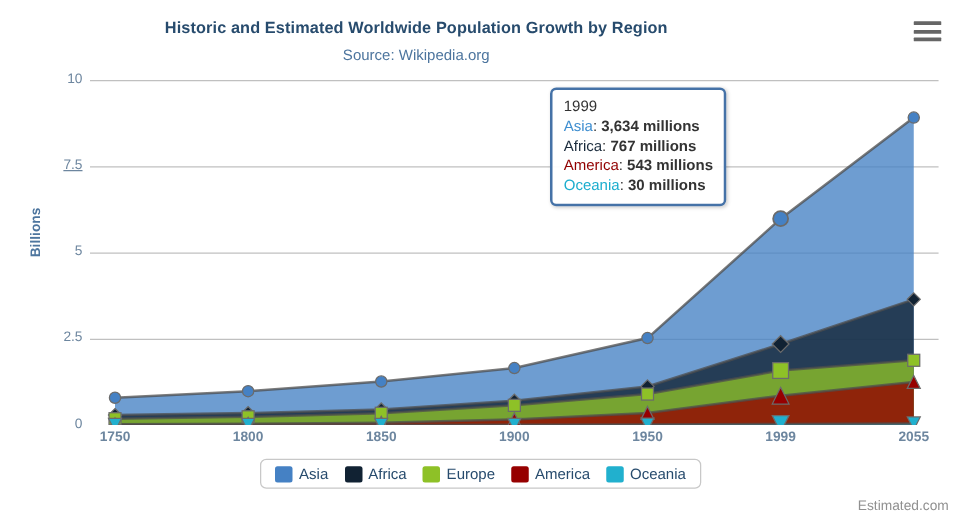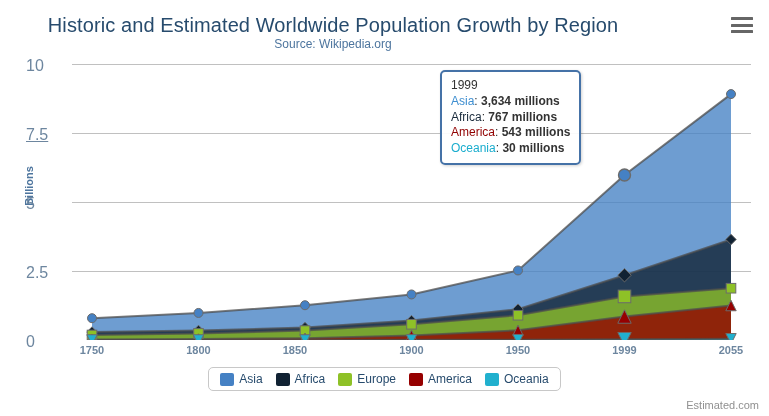--- a/index.html
+++ b/index.html
@@ -19,22 +19,22 @@
     width: 769px; height: 416px;
     background: #ffffff;
   }
 
   
   .chart-title {
     position: absolute;
     left: 0; top: 14px;
     width: 666px;
     text-align: center;
-    font-size: 20px;
-    font-weight: normal;
+    font-size: 13px;
+    font-weight: bold;
     color: #274b6d;
     letter-spacing: 0.1px;
   }
   .chart-subtitle {
     position: absolute;
     left: 0; top: 37px;
     width: 666px;
     text-align: center;
     font-size: 12px;
     color: #4d759e;
@@ -62,22 +62,22 @@
     left: 72px; top: 64px;
     width: 679px; height: 276px;
   }
   #plot svg { display: block; }
 
   
   .y-label {
     position: absolute;
     right: 0;
     width: 40px;
-    text-align: left;
-    font-size: 16px;
+    text-align: right;
+    font-size: 11px;
     color: #6d869f;
   }
   #y-labels {
     position: absolute;
     left: 22px; top: 0;
     width: 44px; height: 416px;
   }
   .y-axis-title {
     position: absolute;
     left: -13px;
@@ -315,21 +315,21 @@
         </g>
         <g>
           <polygon points="659 279.93039999999996 664.2 269.5304 653.8 269.5304" fill="#21b0ce" stroke="#6b6b6b" stroke-width="1"></polygon>
         </g>
       </svg>
   </div>
 
   <div id="x-labels">
       <div class="x-label" style="left: 20px;">1750</div>
       <div class="x-label" style="left: 126.5px;">1800</div>
-      <div class="x-label" style="left: 223px;">1850</div>
+      <div class="x-label" style="left: 233px;">1850</div>
       <div class="x-label" style="left: 339.5px;">1900</div>
       <div class="x-label" style="left: 446px;">1950</div>
       <div class="x-label" style="left: 552.5px;">1999</div>
       <div class="x-label" style="left: 659px;">2055</div>
     </div>
 
   <div id="legend">
     <div class="legend-box">
         <div class="legend-item">
           <span class="legend-swatch" style="background: rgb(69, 129, 196);"></span>

